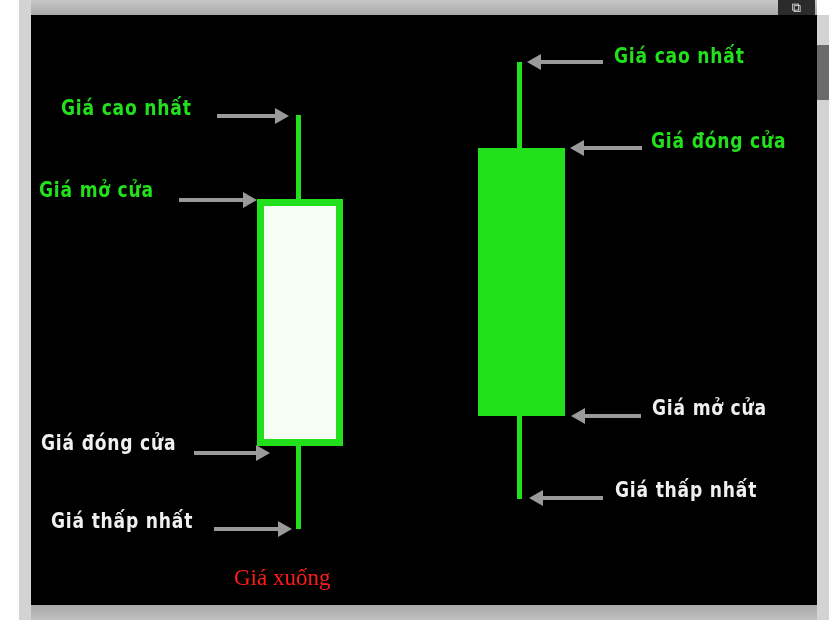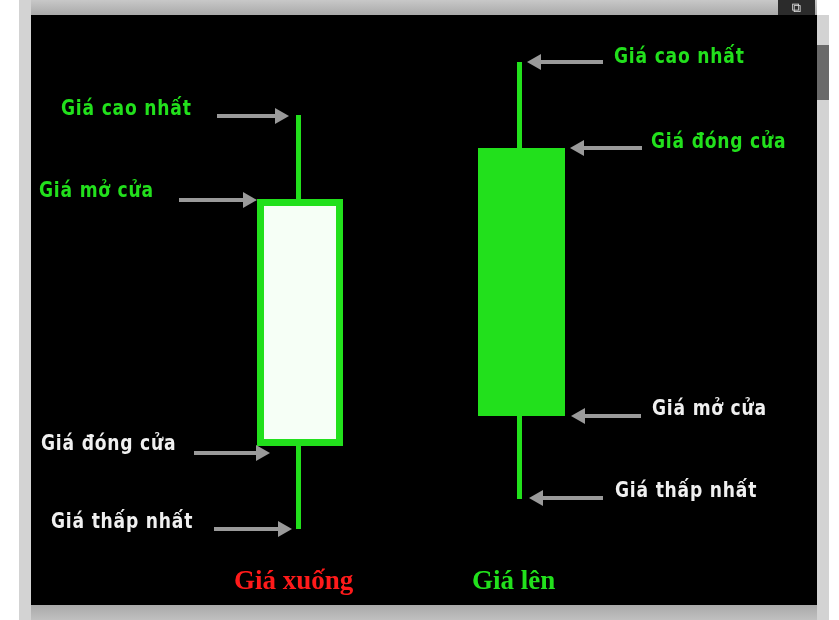--- a/index.html
+++ b/index.html
@@ -13,21 +13,21 @@
   .canvas{position:absolute;left:31px;top:15px;width:786px;height:590px;background:#000;overflow:hidden;}
   .lbl{position:absolute;font-family:"DejaVu Sans",sans-serif;font-weight:bold;font-size:22px;letter-spacing:1px;white-space:nowrap;transform:scaleX(0.78);transform-origin:left center;}
   .green{color:#22e01c;}
   .white{color:#f0f0f0;}
   .arrow{position:absolute;height:4px;background:#9a9a9a;}
   .arrow.right::after{content:"";position:absolute;right:-12px;top:-6px;border-left:14px solid #9a9a9a;border-top:8px solid transparent;border-bottom:8px solid transparent;}
   .arrow.left::before{content:"";position:absolute;left:-12px;top:-6px;border-right:14px solid #9a9a9a;border-top:8px solid transparent;border-bottom:8px solid transparent;}
   .wick{position:absolute;width:5px;background:#22e01c;}
   .body-down{position:absolute;box-sizing:border-box;border:7px solid #22e01c;background:#f6fff6;}
   .body-up{position:absolute;background:#22e01c;}
-  .caption{position:absolute;font-family:"Liberation Serif",serif;font-weight:bold;font-size:27px;white-space:nowrap;}
+  .caption{position:absolute;font-family:"Liberation Serif",serif;font-weight:normal;font-size:23px;white-space:nowrap;}
 </style>
 </head>
 <body>
 
 <div class="frame"></div>
 <div class="topbar"></div>
 <div class="expand-btn">
   <span>⧉</span>
 </div>
 <div class="scrollbar">
@@ -63,14 +63,13 @@
   <div class="lbl green" style="left:620px;top:113px;">Giá đóng cửa</div>
   <div class="arrow left" style="left:551px;top:131px;width:60px;"></div>
 
   <div class="lbl white" style="left:621px;top:380px;">Giá mở cửa</div>
   <div class="arrow left" style="left:552px;top:399px;width:58px;"></div>
 
   <div class="lbl white" style="left:584px;top:462px;">Giá thấp nhất</div>
   <div class="arrow left" style="left:510px;top:481px;width:62px;"></div>
 
   <div class="caption" style="left:203px;top:550px;color:#ff1a1a;">Giá xuống</div>
-  <div class="caption" style="left:441px;top:550px;color:#22e01c;">Giá lên</div>
 </div>
 
 </body></html>

